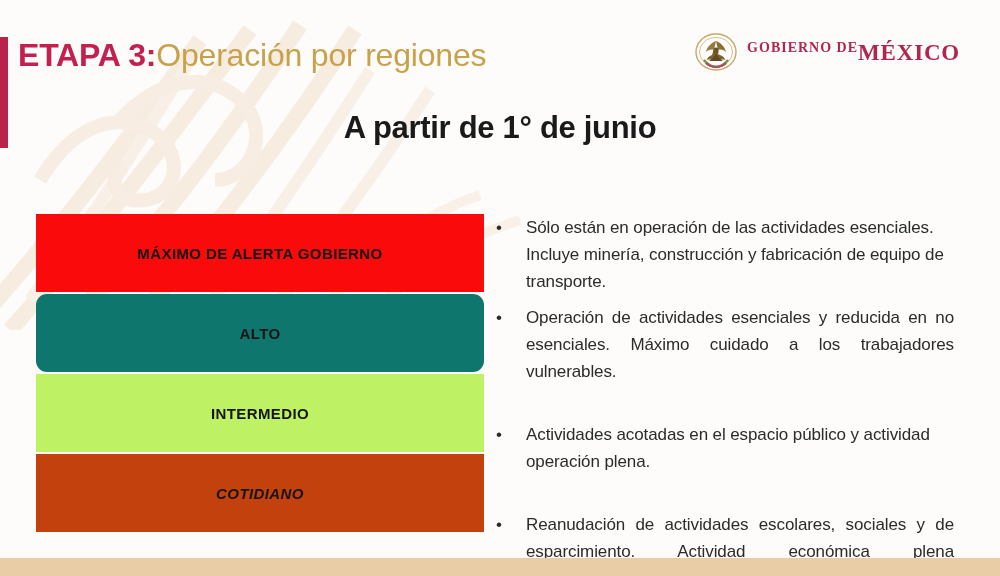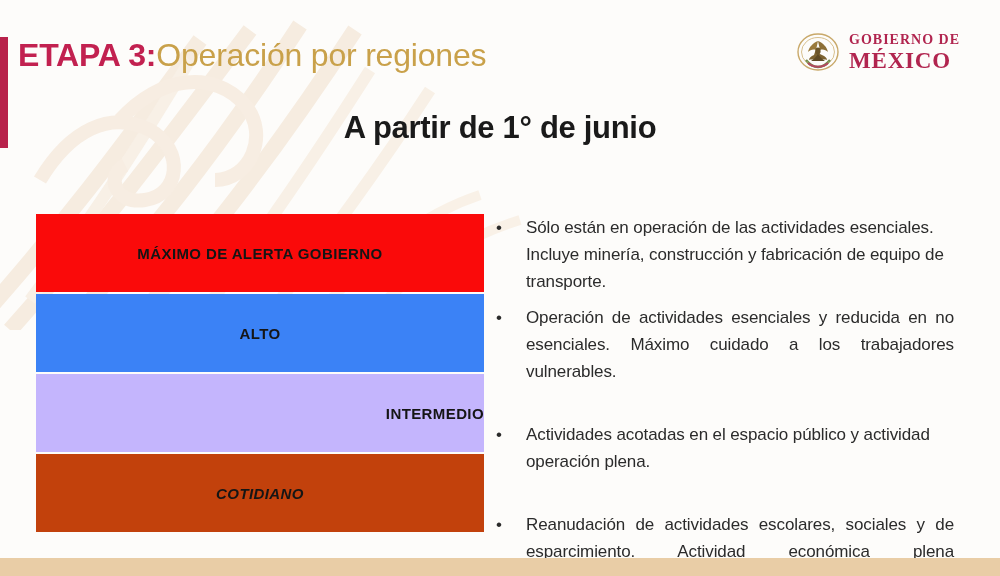--- a/index.html
+++ b/index.html
@@ -65,21 +65,20 @@
   .gob-logo {
     position:absolute;
     right:40px; top:30px;
     display:flex;
     align-items:center;
     gap:9px;
   }
   .gob-emblem { width:44px; height:44px; flex:0 0 44px; }
   .gob-text {
     display:flex;
-    flex-direction:column;
     justify-content:center;
     font-family:"Liberation Serif", serif;
     color:#b1254f;
   }
   .gob-line1 {
     font-size:14px;
     font-weight:bold;
     letter-spacing:1.0px;
     line-height:16px;
   }
@@ -219,24 +218,24 @@
     </div>
   </div>
 
   <div class="date-heading">A partir de 1° de junio</div>
 
 
   <div class="bars">
     <div class="bar" style="background: rgb(250, 10, 10);">
       <span class="bar-label">MÁXIMO DE ALERTA GOBIERNO</span>
     </div>
-    <div class="bar" style="background: #3b82f6;">
+    <div class="bar" style="background: #0f766e; border-radius: 11px;">
       <span class="bar-label">ALTO</span>
     </div>
-    <div class="bar" style="background: #c4b5fd; justify-content: flex-end;">
+    <div class="bar" style="background: #bef264;">
       <span class="bar-label">INTERMEDIO</span>
     </div>
     <div class="bar" style="background: #c2410c; font-style: italic;">
       <span class="bar-label">COTIDIANO</span>
     </div>
   </div>
 
   <div class="bullets">
     <div class="bullet-row b1">
       <span class="bullet-dot">•</span>

